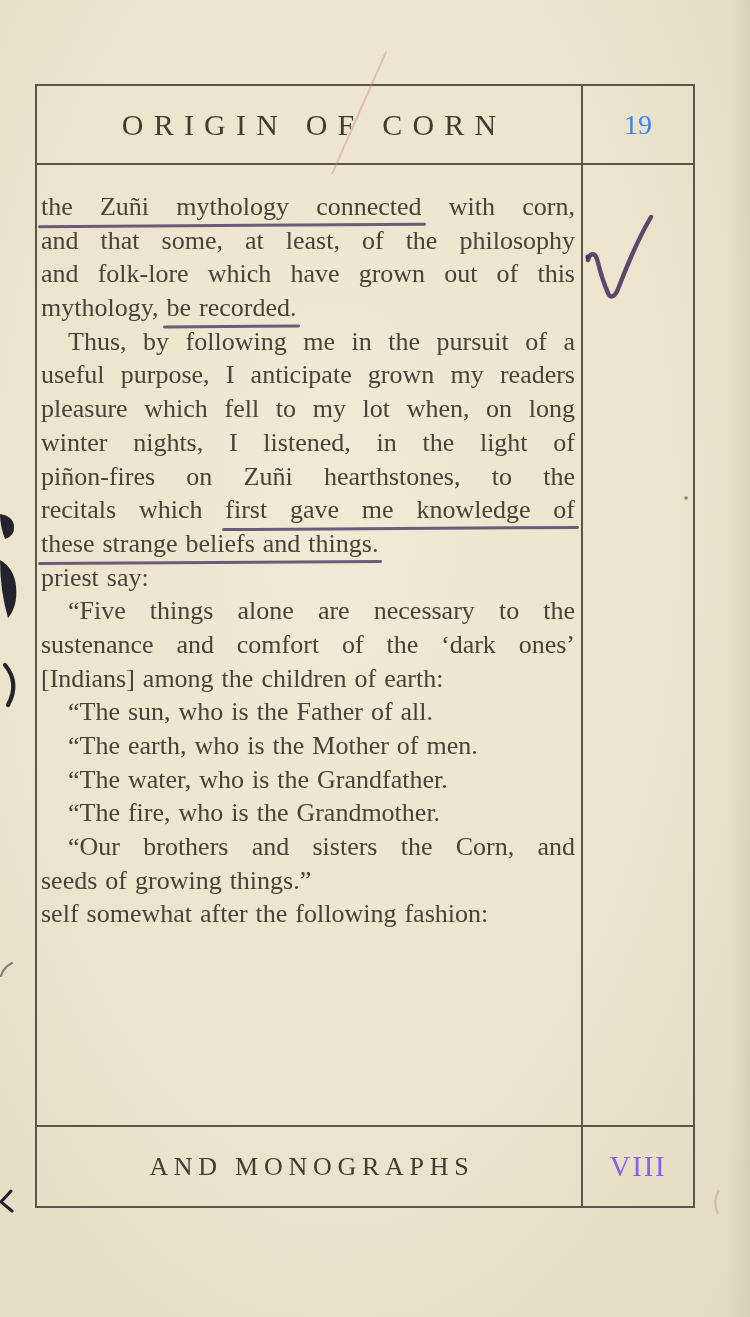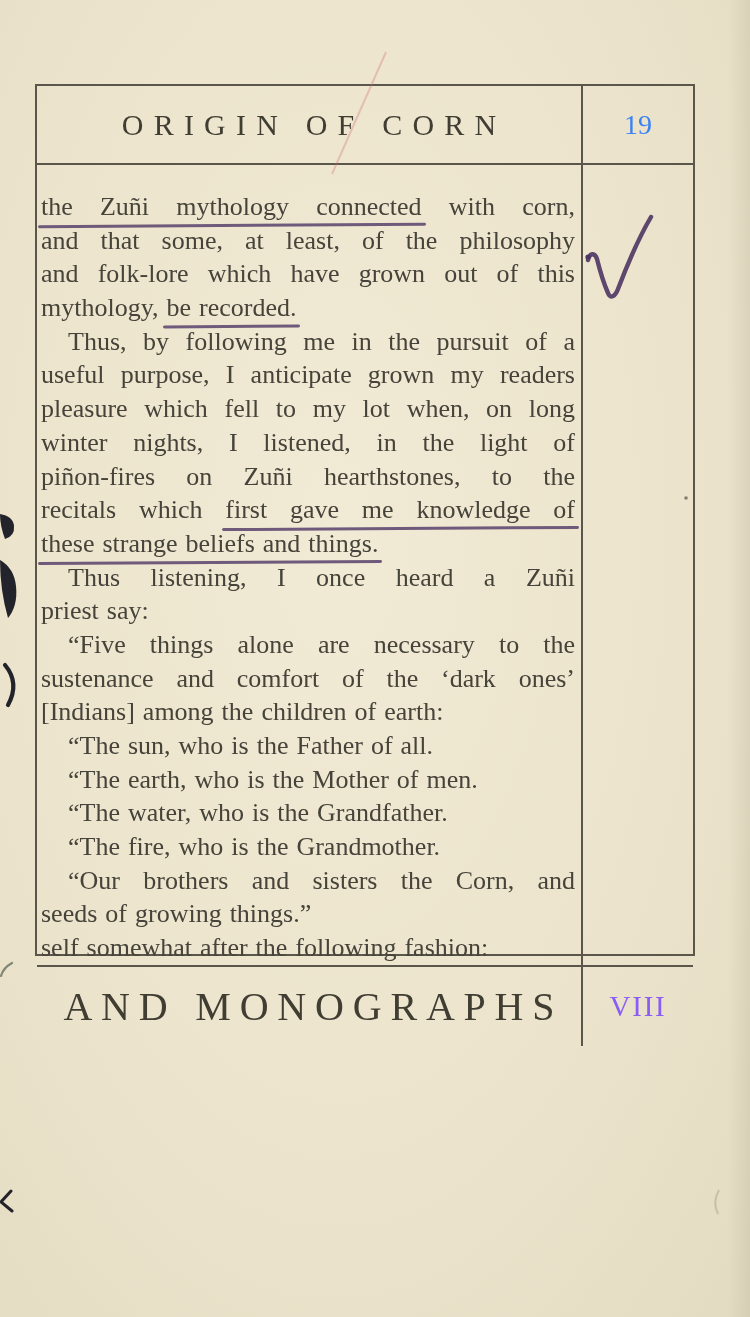--- a/index.html
+++ b/index.html
@@ -15,37 +15,37 @@
     font-family:"Liberation Serif","DejaVu Serif",serif;
     color:var(--ink);
   }
   
   .edge-shade{
     position:absolute;top:0;right:0;width:22px;height:1317px;
     background:linear-gradient(to right, rgba(120,110,85,0) 0%, rgba(120,110,85,.12) 100%);
     pointer-events:none;
   }
   .frame{
-    position:absolute;left:35px;top:84px;width:660px;height:872px;
+    position:absolute;left:35px;top:84px;width:660px;height:1124px;
     border:2px solid var(--rule);
     box-sizing:border-box;
     display:grid;
     grid-template-columns:546px 1fr;
     grid-template-rows:79px 1fr 81px;
   }
   .cell{box-sizing:border-box;}
   .colL{border-right:2px solid var(--rule);}
   .hdr{border-bottom:2px solid var(--rule);display:flex;align-items:center;justify-content:center;}
   .ftr{border-top:2px solid var(--rule);display:flex;align-items:center;justify-content:center;}
   .running-title{
     font-size:30px;letter-spacing:.34em;color:#403d33;white-space:nowrap;
     text-indent:.34em;
   }
   .page-num{font-size:28px;color:#3b82f6;}
-  .series-title{font-size:40px;letter-spacing:.22em;color:#403d33;white-space:nowrap;text-indent:.22em;}
+  .series-title{font-size:26px;letter-spacing:.22em;color:#403d33;white-space:nowrap;text-indent:.22em;}
   .volume-num{font-size:29px;letter-spacing:.06em;color:#8b5cf6;}
   .textcol{
     padding:25px 6px 0 4px;
   }
   .line{
     font-size:26px;line-height:33.7px;height:33.7px;
     word-spacing:1.5px;white-space:normal;
   }
   .line.just{text-align:justify;text-align-last:justify;}
   .line.indent{text-indent:27px;}
@@ -82,21 +82,20 @@
         <div class="line just"><span>and that some, at least, of the philosophy</span></div>
         <div class="line just"><span>and folk-lore which have grown out of this</span></div>
         <div class="line"><span>mythology, </span><span class="hand-u">be recorded.</span></div>
         <div class="line indent just"><span>Thus, by following me in the pursuit of a</span></div>
         <div class="line just"><span>useful purpose, I anticipate grown my readers</span></div>
         <div class="line just"><span>pleasure which fell to my lot when, on long</span></div>
         <div class="line just"><span>winter nights, I listened, in the light of</span></div>
         <div class="line just"><span>piñon-fires on Zuñi hearthstones, to the</span></div>
         <div class="line just"><span>recitals which </span><span class="hand-u">first gave me knowledge of</span></div>
         <div class="line"><span class="hand-u">these strange beliefs and things.</span></div>
-        <div class="line indent just"><span>Thus listening, I once heard a Zuñi</span></div>
         <div class="line"><span>priest say:</span></div>
         <div class="line indent just"><span>“Five things alone are necessary to the</span></div>
         <div class="line just"><span>sustenance and comfort of the ‘dark ones’</span></div>
         <div class="line"><span>[Indians] among the children of earth:</span></div>
         <div class="line indent"><span>“The sun, who is the Father of all.</span></div>
         <div class="line indent"><span>“The earth, who is the Mother of men.</span></div>
         <div class="line indent"><span>“The water, who is the Grandfather.</span></div>
         <div class="line indent"><span>“The fire, who is the Grandmother.</span></div>
         <div class="line indent just"><span>“Our brothers and sisters the Corn, and</span></div>
         <div class="line"><span>seeds of growing things.”</span></div>

